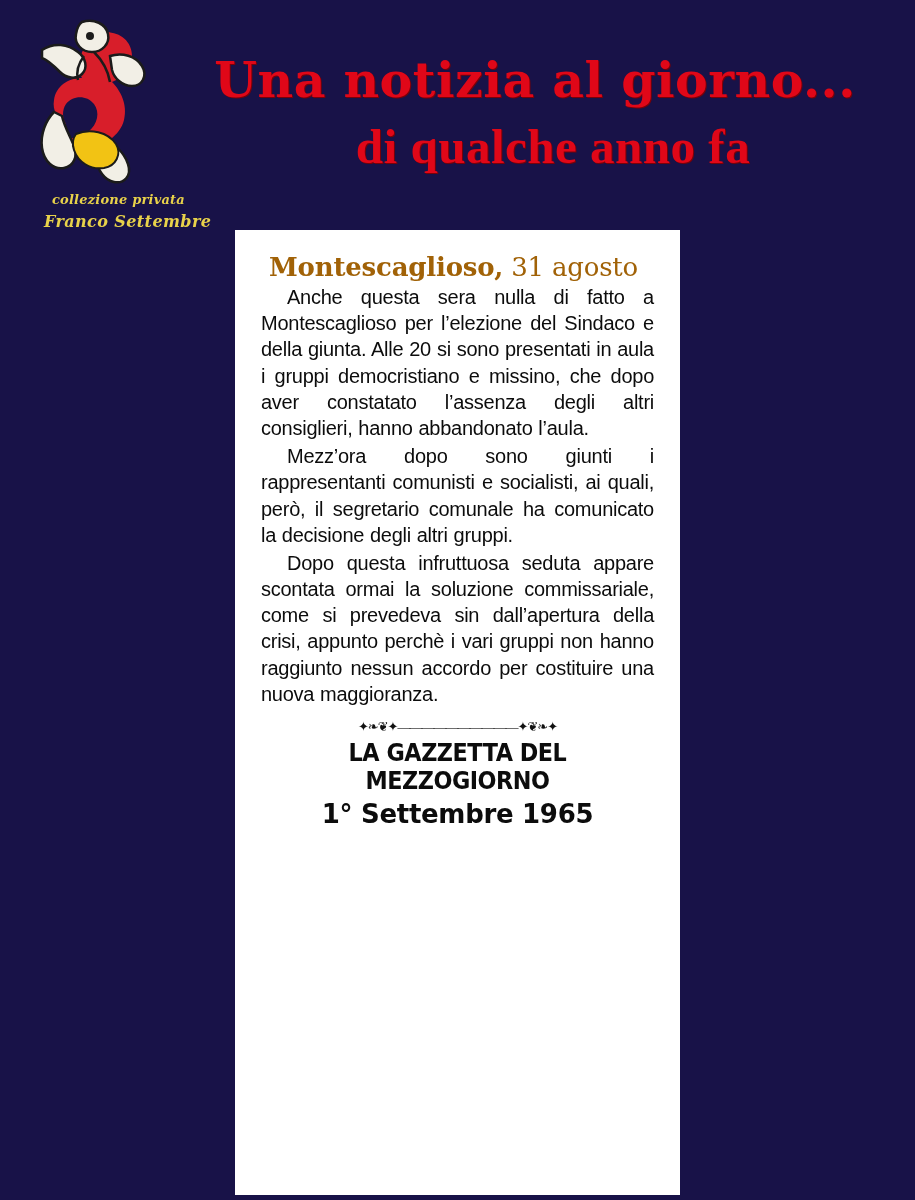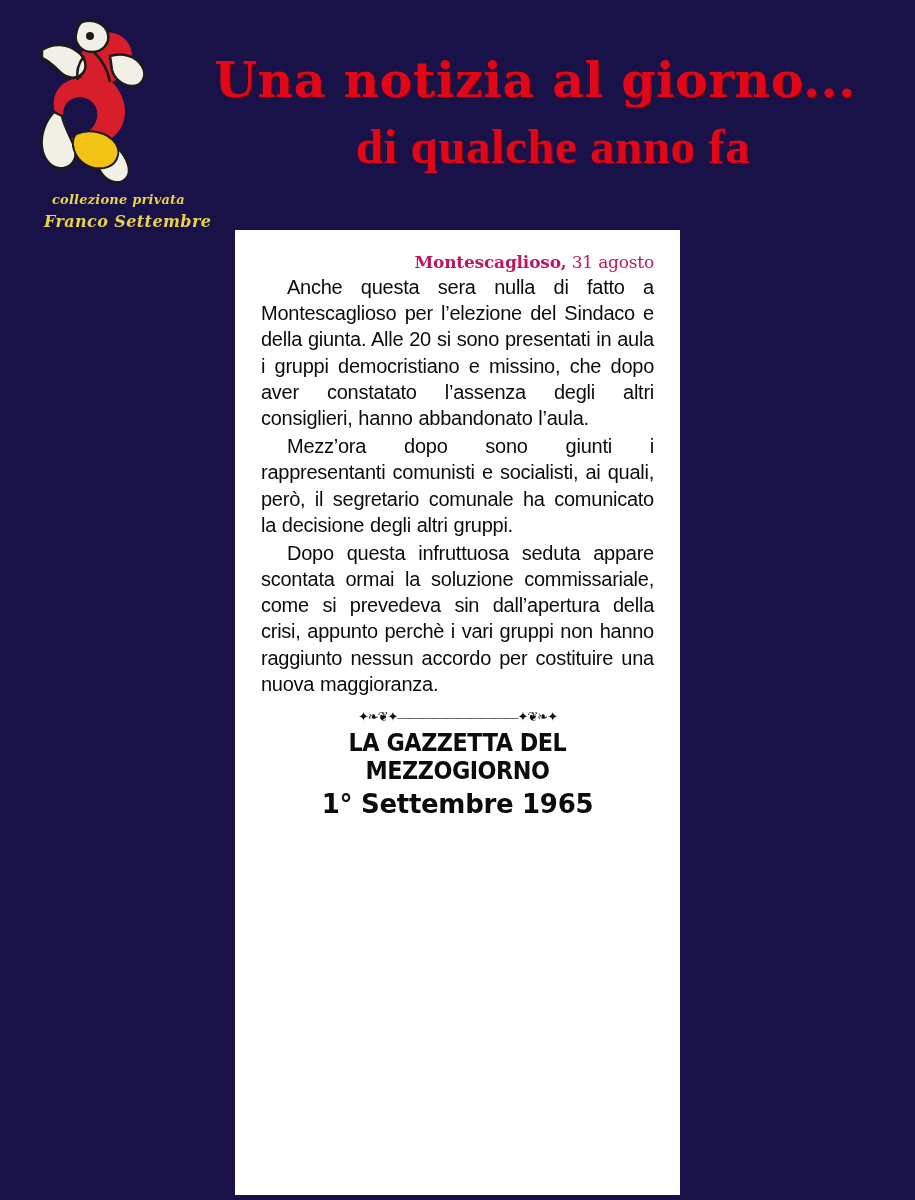--- a/index.html
+++ b/index.html
@@ -109,25 +109,24 @@
     text-align: center;
     margin: 0 0 18px 0;
   }
   .headline .hl-line {
     display: block;
     white-space: nowrap;
   }
 
   .dateline {
     font-family: "DejaVu Serif", serif;
-    font-size: 17px;
-    color: #be185d;
+    font-size: 26px;
+    color: #a16207;
     margin: 0 0 2px 8px;
     letter-spacing: -0.2px;
-    text-align: right;
   }
   .dateline b {
     font-weight: bold;
   }
 
   .body-par {
     font-family: Liberation Sans, sans-serif;
     font-size: 20px;
     color: #0c0c0c;
     line-height: 1.31;

